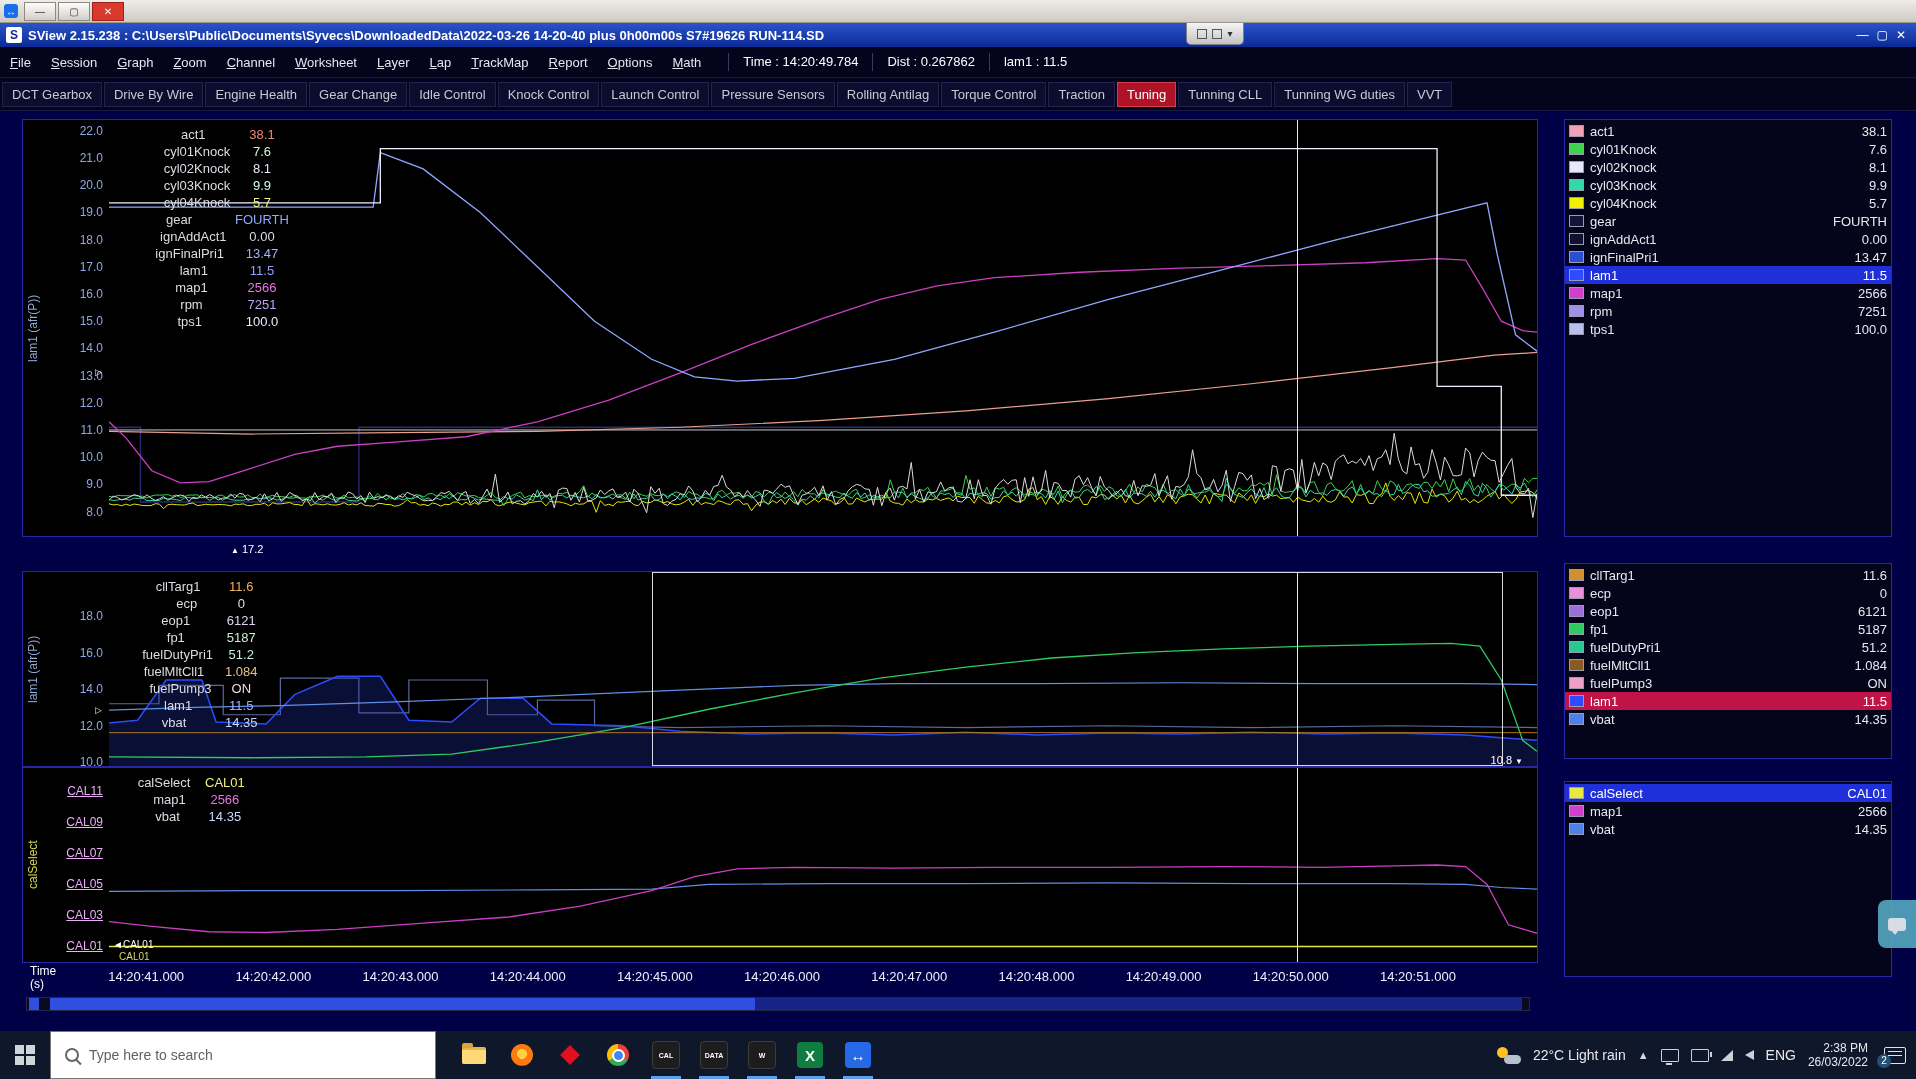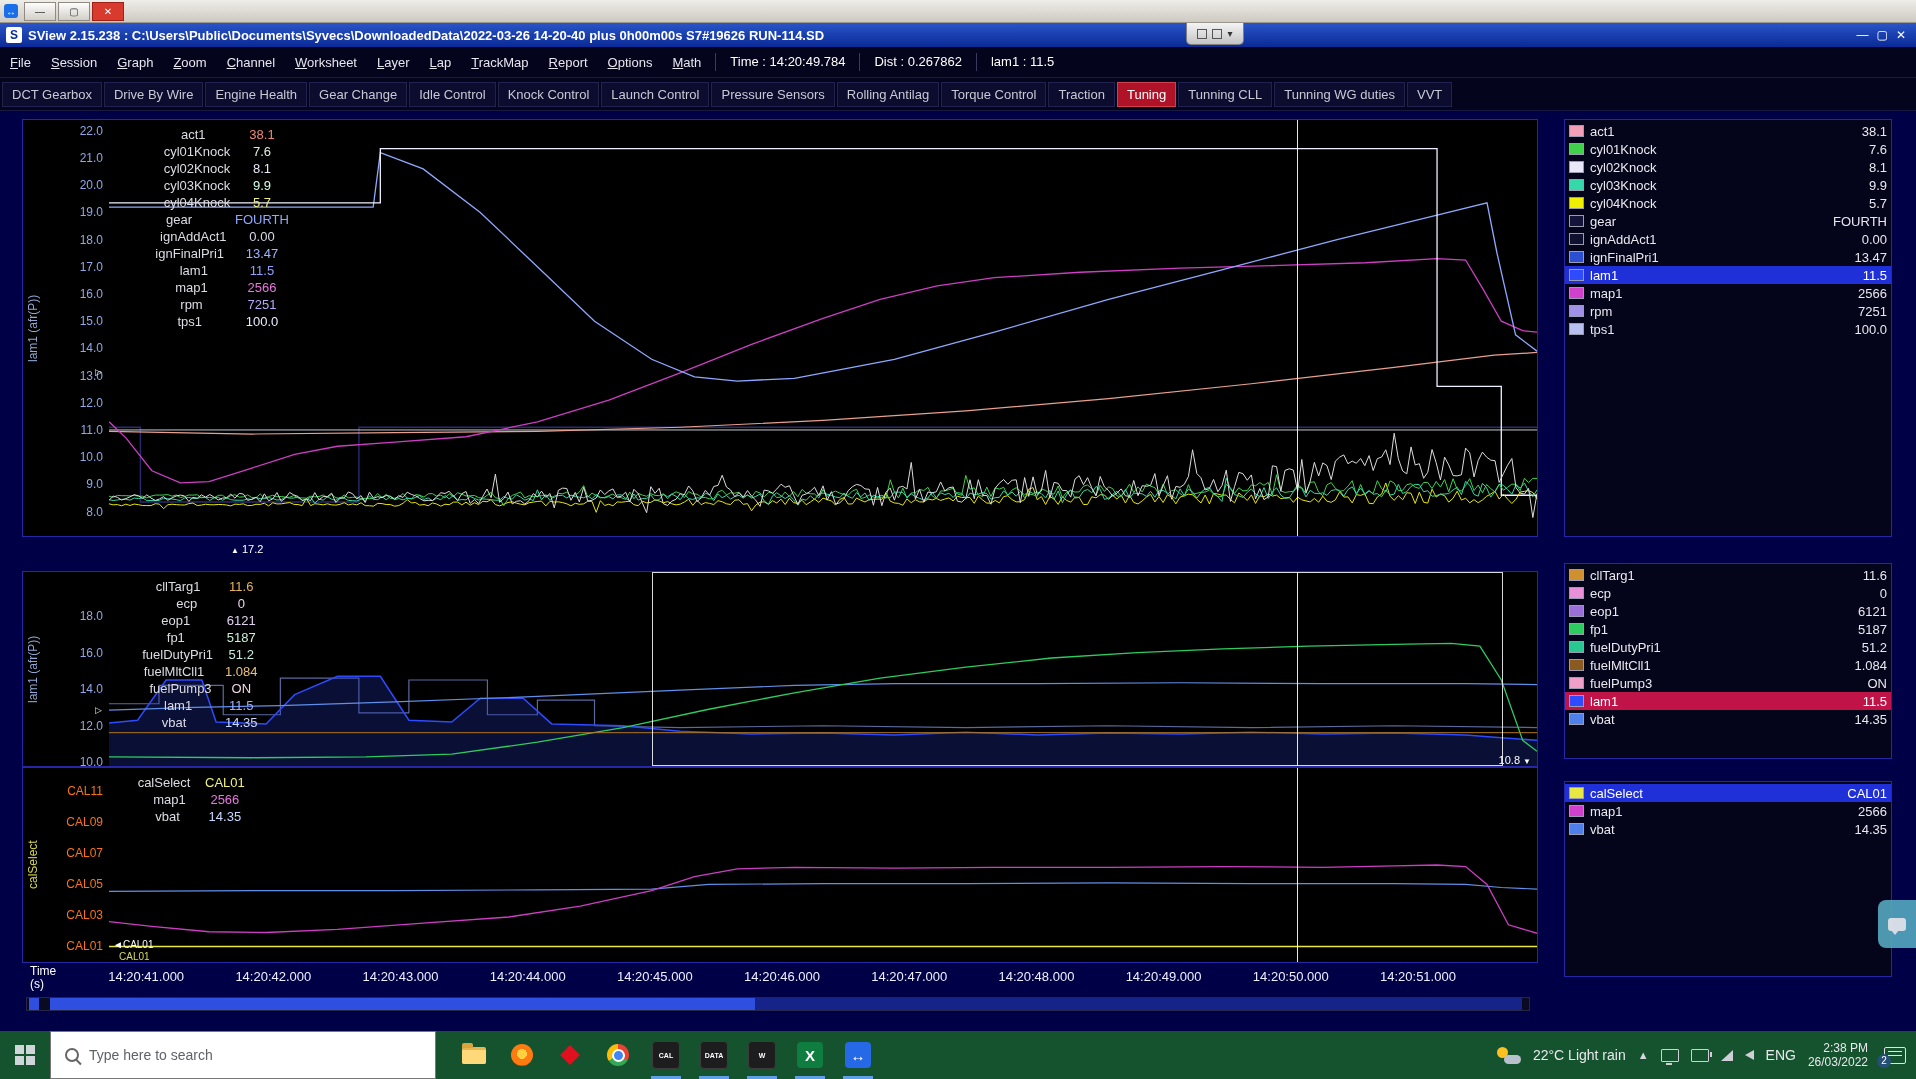--- a/index.html
+++ b/index.html
@@ -20,55 +20,55 @@
   .tb-btns{display:flex;gap:8px;color:#fff;font-size:12px;margin-right:4px;}
   .tb-btns span{cursor:default;}
   .tv-widget{position:absolute;left:1186px;top:0;width:56px;height:21px;background:linear-gradient(#f4f4f4,#c4c4c4);border:1px solid #808080;border-top:none;border-radius:0 0 5px 5px;display:flex;align-items:center;justify-content:center;gap:5px;color:#444;}
   .tvw-sq{width:8px;height:8px;border:1.5px solid #555;display:inline-block;}
   .tvw-ch{font-size:10px;color:#333;}
 
   
   .menubar{height:30px;background:#04041c;display:flex;align-items:center;border-bottom:1px solid #1a1a40;}
   .menu-item{color:#e6e6ee;font-size:13px;padding:5px 10px;cursor:default;}
   .menu-item::first-letter{text-decoration:underline;}
-  .menu-status{margin-left:4px;display:flex;align-items:center;height:100%;}
+  .menu-status{margin-left:17px;display:flex;align-items:center;height:100%;}
   .status-item{color:#fff;font-size:13px;padding:0 14px;border-left:1px solid #3a3a5e;height:18px;line-height:18px;}
 
   
   .tabbar{height:32px;background:#04041c;display:flex;align-items:center;padding-left:2px;gap:2px;border-bottom:1px solid #1a1a40;}
   .tab{color:#c8c8d4;font-size:13px;padding:4px 9px;background:#0c0c2e;border:1px solid #222250;cursor:default;white-space:nowrap;}
   .tab.active{background:#b01228;color:#fff;border-color:#d04050;}
 
   
   .main{position:relative;display:flex;padding:8px 0 0 22px;height:923px;box-sizing:border-box;}
   .charts-col{width:1516px;position:relative;}
   .chart-panel{display:flex;background:#000;border:1px solid #2626a6;box-sizing:border-box;position:relative;}
   #cp0{height:418px;}
   #cp1{height:196px;}
   #cp2{height:196px;}
   .gapA{height:34px;position:relative;}
   .gapB{height:20px;position:relative;}
   .rot-label{width:20px;display:flex;align-items:center;justify-content:center;writing-mode:vertical-rl;transform:rotate(180deg);font-size:12px;color:#8fa8d8;}
   .rot-label.cal{color:#d8d850;}
   .yticks{width:66px;position:relative;}
   .ytick{position:absolute;right:6px;transform:translateY(-50%);font-size:12px;color:#8fa8e8;white-space:nowrap;}
-  .ytick.cal{color:#f97316;}
+  .ytick.cal{color:#f0abfc;text-decoration:underline;}
   .plotwrap{flex:1;position:relative;overflow:hidden;text-align:center;}
   .plotwrap svg{position:absolute;inset:0;width:100%;height:100%;}
   .legend{position:absolute;left:14px;top:6px;z-index:5;font-size:13px;line-height:17px;}
   .legend .lrow{white-space:nowrap;}
   .lname{display:inline-block;width:112px;color:#dcdce4;}
   .legend.l1 .lname{width:102px;}
   .legend.l2 .lname{width:82px;}
   .cursor{position:absolute;top:0;bottom:0;width:1px;background:rgba(255,255,255,0.9);z-index:6;}
   .selbox{position:absolute;top:0;bottom:0;border:1px solid rgba(255,255,255,0.85);z-index:6;box-sizing:border-box;}
   .marker{position:absolute;color:#fff;font-size:11px;white-space:nowrap;z-index:7;}
   .tri{font-size:8px;}
   .playhead{position:absolute;left:72px;color:#e8e8e8;font-size:9px;z-index:7;}
-  .m-br{right:6px;bottom:0;}
+  .m-br{right:14px;bottom:0;}
   .m-bl1{left:4px;bottom:12px;font-size:10px;}
   .m-bl2{left:10px;bottom:0;font-size:10px;color:#d8d860;}
 
   
   .timeaxis{height:30px;display:flex;position:relative;}
   .ta-gutter{width:87px;color:#fff;font-size:12px;line-height:13px;padding:2px 0 0 8px;box-sizing:border-box;}
   .ta-area{flex:1;position:relative;}
   .ta-tick{position:absolute;top:6px;transform:translateX(-50%);font-size:13px;color:#eef;white-space:nowrap;}
   .scrollrow{height:12px;margin:4px 8px 0 4px;background:#0a0a20;border:1px solid #26264a;position:relative;}
   .scroll-rest{position:absolute;left:1.5%;right:0.5%;top:0;bottom:0;background:#16248a;}
@@ -80,21 +80,21 @@
   .sb-panel{background:#04041a;border:1px solid #2626a6;padding-top:2px;box-sizing:border-box;}
   #sbp0{height:418px;}
   #sbp1{height:196px;margin-top:26px;}
   #sbp2{height:196px;margin-top:22px;}
   .ch-row{display:flex;align-items:center;height:18px;padding:0 4px;gap:6px;font-size:13px;color:#e8e8ee;}
   .swatch{width:13px;height:10px;border:1px solid #9a9ab0;flex:none;}
   .ch-val{margin-left:auto;}
   .ch-row.sel{color:#fff;}
 
   
-  .taskbar{position:absolute;left:0;right:0;bottom:0;height:48px;background:#14532d;display:flex;align-items:stretch;z-index:20;}
+  .taskbar{position:absolute;left:0;right:0;bottom:0;height:48px;background:#0f172a;display:flex;align-items:stretch;z-index:20;}
   .start{width:50px;display:flex;align-items:center;justify-content:center;}
   .win{display:grid;grid-template-columns:9px 9px;grid-template-rows:9px 9px;gap:2px;}
   .win span{background:#cfd6da;}
   .search{width:386px;background:#fff;border:1px solid #777;display:flex;align-items:center;gap:10px;padding-left:14px;color:#5f6368;font-size:14px;box-sizing:border-box;}
   .mag{width:10px;height:10px;border:2px solid #666;border-radius:50%;position:relative;flex:none;}
   .mag::after{content:"";position:absolute;width:7px;height:2px;background:#666;transform:rotate(45deg);right:-5px;bottom:-3px;}
   .apps{display:flex;margin-left:14px;}
   .app{width:48px;display:flex;align-items:center;justify-content:center;position:relative;}
   .app.active::after{content:"";position:absolute;bottom:0;left:9px;right:9px;height:3px;background:#5f9fe8;}
   .ic-folder{width:24px;height:17px;background:#e8b44c;border-radius:2px;position:relative;}

